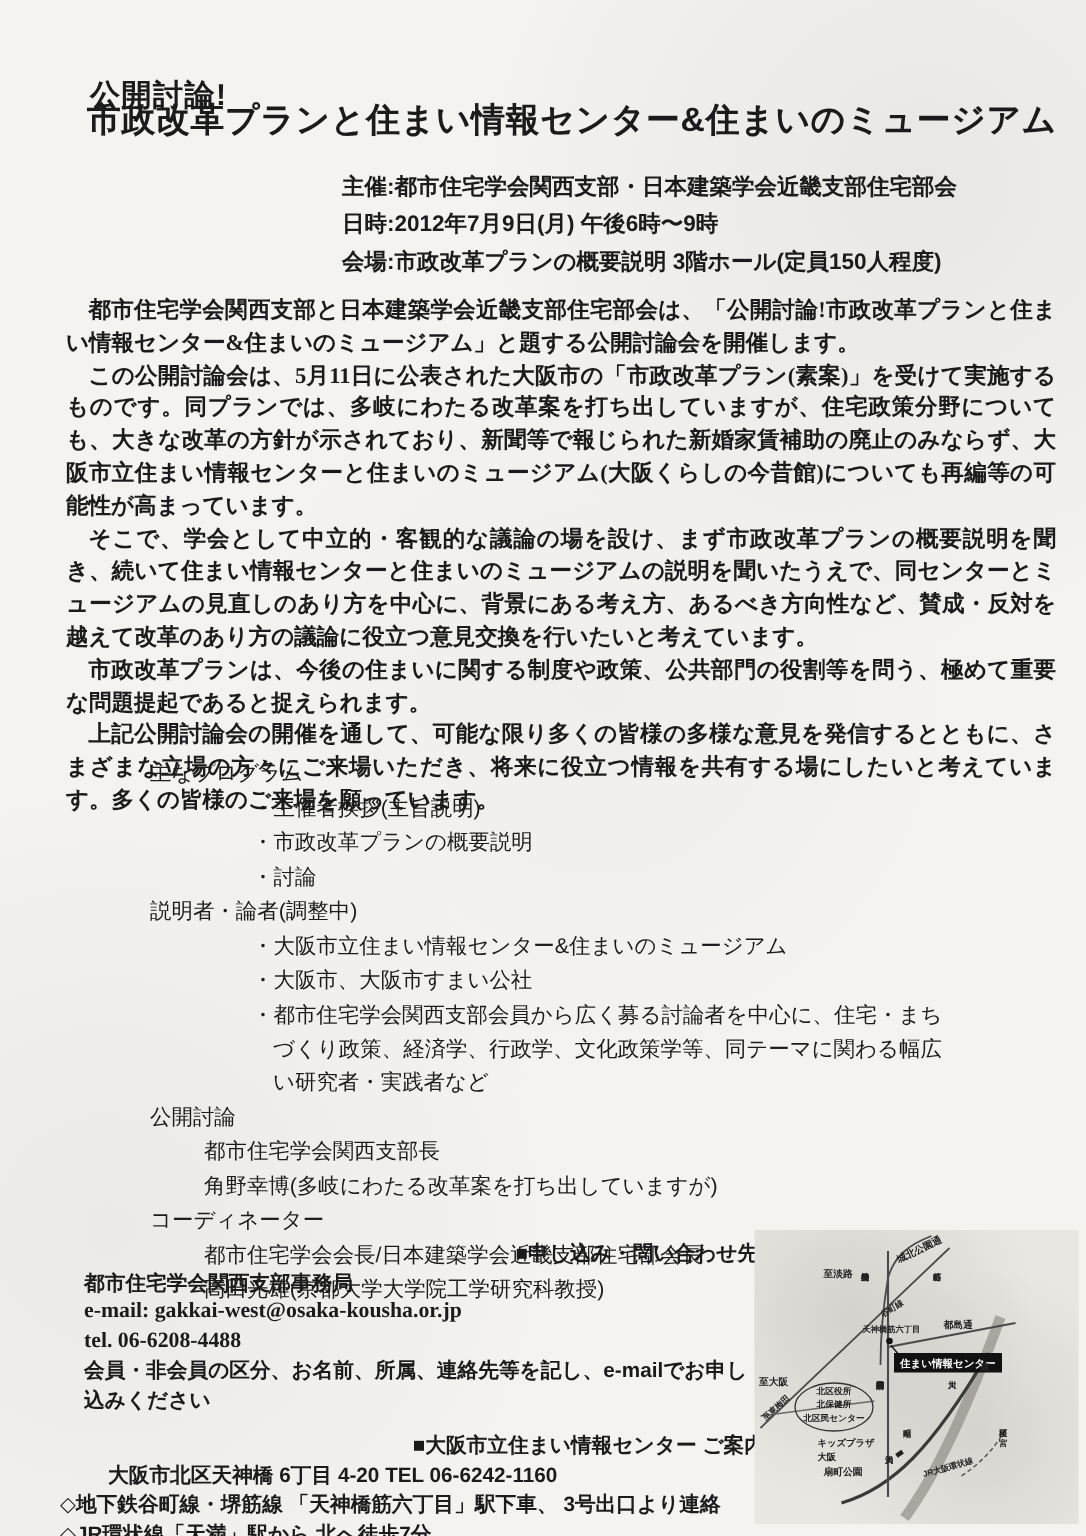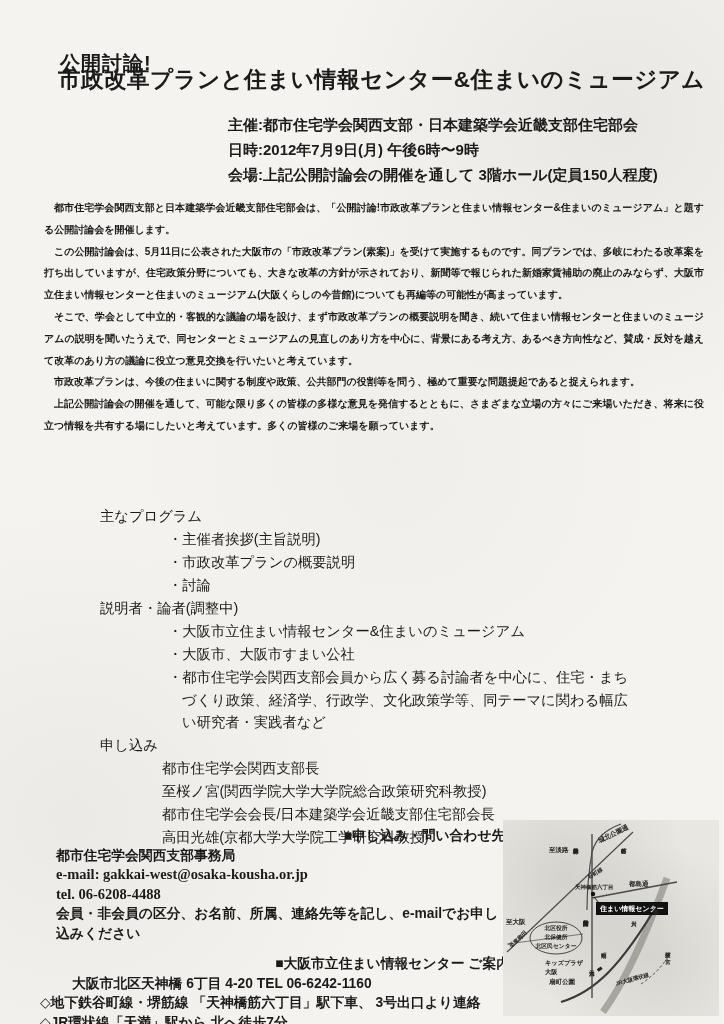--- a/index.html
+++ b/index.html
@@ -27,35 +27,36 @@
     font-size:22.5px;font-weight:bold;letter-spacing:.5px;white-space:nowrap;
   }
   .meta{
     position:absolute;left:228px;top:112px;
     font-size:15px;font-weight:bold;line-height:25px;
   }
   .meta div{white-space:nowrap;}
   
   .bodytext{
     position:absolute;left:44px;top:197px;width:660px;
-    font-size:10px;font-weight:600;line-height:21.8px;
+    font-size:15px;font-weight:600;line-height:21.8px;
     text-align:justify;
+    font-family:Liberation Serif, serif;
   }
   .bodytext p{margin:0;text-indent:1em;}
   
   .program{
     position:absolute;left:44px;top:505px;width:640px;
     font-size:14.3px;font-weight:400;line-height:23px;
   }
   .prog-heading{margin-left:56px;}
   .prog-item{margin-left:124px;}
   .prog-item.hang{
     width:455px;padding-left:14px;text-indent:-14px;line-height:22.5px;
   }
-  .prog-name{margin-left:118px;}
+  .prog-name{margin-left:92px;}
   
   .contact{
     position:absolute;left:40px;top:826px;width:470px;
     font-size:13.8px;font-weight:600;line-height:19.5px;
   }
   .contact .h{font-weight:bold;text-align:right;}
   .contact .ind{margin-left:16px;}
   .latin{
     font-family:"Liberation Serif","DejaVu Serif",serif;
     font-weight:bold;font-size:14.5px;
@@ -96,21 +97,21 @@
 <body>
 
 <div class="page">
 
   <div class="kicker">公開討論!</div>
   <div class="title">市政改革プランと住まい情報センター&amp;住まいのミュージアム</div>
 
   <div class="meta">
     <div>主催:都市住宅学会関西支部・日本建築学会近畿支部住宅部会</div>
     <div>日時:2012年7月9日(月) 午後6時〜9時</div>
-    <div>会場:上記公開討論会の開催を通して 3階ホール(定員150人程度)</div>
+    <div>会場:市政改革プランの概要説明 3階ホール(定員150人程度)</div>
   </div>
 
   <div class="bodytext">
     <p>都市住宅学会関西支部と日本建築学会近畿支部住宅部会は、「公開討論!市政改革プランと住まい情報センター&amp;住まいのミュージアム」と題する公開討論会を開催します。</p>
     <p>この公開討論会は、5月11日に公表された大阪市の「市政改革プラン(素案)」を受けて実施するものです。同プランでは、多岐にわたる改革案を打ち出していますが、住宅政策分野についても、大きな改革の方針が示されており、新聞等で報じられた新婚家賃補助の廃止のみならず、大阪市立住まい情報センターと住まいのミュージアム(大阪くらしの今昔館)についても再編等の可能性が高まっています。</p>
     <p>そこで、学会として中立的・客観的な議論の場を設け、まず市政改革プランの概要説明を聞き、続いて住まい情報センターと住まいのミュージアムの説明を聞いたうえで、同センターとミュージアムの見直しのあり方を中心に、背景にある考え方、あるべき方向性など、賛成・反対を越えて改革のあり方の議論に役立つ意見交換を行いたいと考えています。</p>
     <p>市政改革プランは、今後の住まいに関する制度や政策、公共部門の役割等を問う、極めて重要な問題提起であると捉えられます。</p>
     <p>上記公開討論会の開催を通して、可能な限り多くの皆様の多様な意見を発信するとともに、さまざまな立場の方々にご来場いただき、将来に役立つ情報を共有する場にしたいと考えています。多くの皆様のご来場を願っています。</p>
   </div>
 
@@ -118,24 +119,25 @@
     <div class="prog-heading">主なプログラム</div>
     <div class="prog-item">・主催者挨拶(主旨説明)</div>
     <div class="prog-item">・市政改革プランの概要説明</div>
     <div class="prog-item">・討論</div>
 
     <div class="prog-heading">説明者・論者(調整中)</div>
     <div class="prog-item">・大阪市立住まい情報センター&amp;住まいのミュージアム</div>
     <div class="prog-item">・大阪市、大阪市すまい公社</div>
     <div class="prog-item hang">・都市住宅学会関西支部会員から広く募る討論者を中心に、住宅・まちづくり政策、経済学、行政学、文化政策学等、同テーマに関わる幅広い研究者・実践者など</div>
 
-    <div class="prog-heading">申し込み</div>
+    <div class="prog-heading">公開討論</div>
     <div class="prog-name">都市住宅学会関西支部長</div>
-    <div class="prog-name">至桜ノ宮(関西学院大学大学院総合政策研究科教授)</div>
-
+    <div class="prog-name">角野幸博(多岐にわたる改革案を打ち出していますが)</div>
+
+    <div class="prog-heading">コーディネーター</div>
     <div class="prog-name">都市住宅学会会長/日本建築学会近畿支部住宅部会長</div>
     <div class="prog-name">高田光雄(京都大学大学院工学研究科教授)</div>
   </div>
 
   <div class="contact">
     <div class="h">■申し込み・問い合わせ先:</div>
     <div class="ind">都市住宅学会関西支部事務局</div>
     <div class="ind latin">e-mail: gakkai-west@osaka-kousha.or.jp</div>
     <div class="ind latin">tel. 06-6208-4488</div>
     <div class="ind">会員・非会員の区分、お名前、所属、連絡先等を記し、e-mailでお申し込みください</div>

